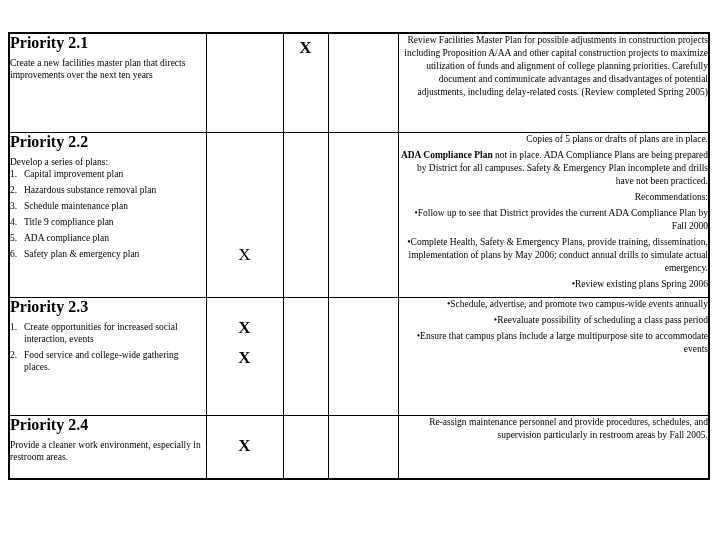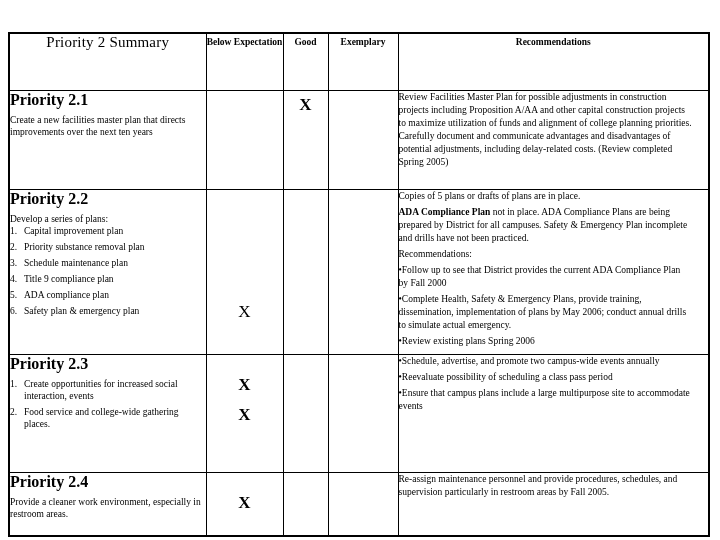--- a/index.html
+++ b/index.html
@@ -15,43 +15,36 @@
   th.col { font-size:9.5px; font-weight:bold; text-align:center; vertical-align:middle; line-height:16px; }
   .pcell { padding:4px 6px 4px 8px; }
   .ptitle { font-size:16px; font-weight:bold; margin-bottom:5px; }
   .pdesc { font-size:9.5px; line-height:12px; }
   .plist { margin:0; padding:0; list-style:none; font-size:9.5px; }
   .plist li { display:flex; line-height:12px; margin-bottom:4px; }
   .plist li .num { width:14px; flex:none; }
   .mark { font-size:17px; text-align:center; }
   .mark.bold { font-weight:bold; }
   .rec { padding:4px 6px 4px 9px; font-size:9.5px; line-height:13px; }
-  .rec p { margin:0 16px 3px 0; }
+  .rec p { margin:0 0 3px 0;text-align:right; }
   .rec b { font-weight:bold; }
   tr.r1 { height:99px; } tr.r2 { height:165px; } tr.r3 { height:118px;padding-left:41px; } tr.r4 { height:64px; }
 </style>
 </head>
 <body>
 
 <table class="summary">
   <colgroup>
       <col class="c1">
       <col class="c2">
       <col class="c3">
       <col class="c4">
       <col class="c5">
     </colgroup>
   <tbody>
-      <tr class="hdr">
-    <th class="title">Priority 2 Summary</th>
-    <th class="col">Below Expectation</th>
-    <th class="col">Good</th>
-    <th class="col">Exemplary</th>
-    <th class="col">Recommendations</th>
-  </tr>
 
   <tr class="r1">
     <td class="pcell">
       <div class="ptitle">Priority 2.1</div>
       <div class="pdesc">Create a new facilities master plan that directs improvements over the next ten years</div>
     </td>
     <td class="mark"></td>
     <td>
           <div class="mark bold" style="padding-top:4px">X</div>
         </td>
@@ -65,21 +58,21 @@
     <td class="pcell">
       <div class="ptitle">Priority 2.2</div>
       <div class="pdesc" style="">Develop a series of plans:</div>
       <ul class="plist">
         <li>
               <span class="num">1.</span>
               <span>Capital improvement plan</span>
             </li>
         <li>
               <span class="num">2.</span>
-              <span>Priority substance removal plan</span>
+              <span>Hazardous substance removal plan</span>
             </li>
         <li>
               <span class="num">3.</span>
               <span>Schedule maintenance plan</span>
             </li>
         <li>
               <span class="num">4.</span>
               <span>Title 9 compliance plan</span>
             </li>
         <li>

